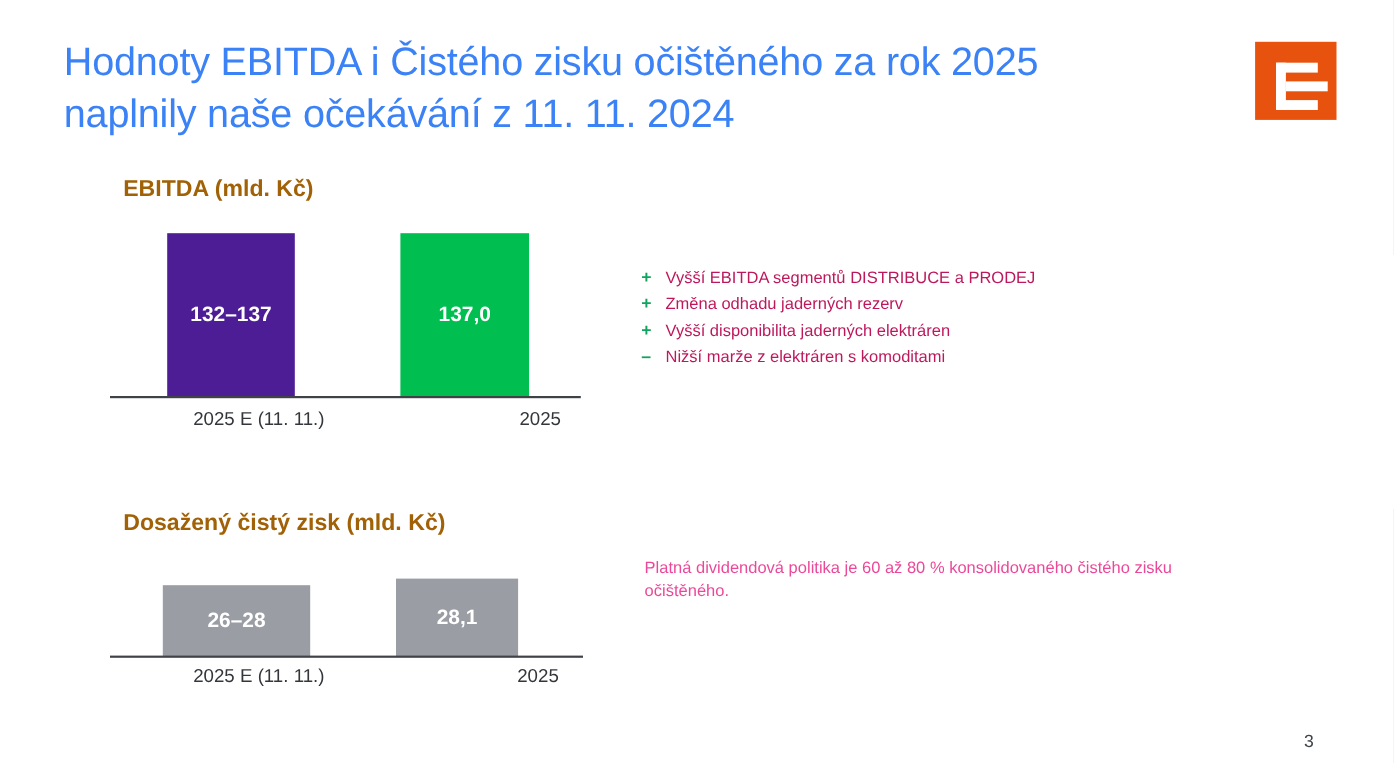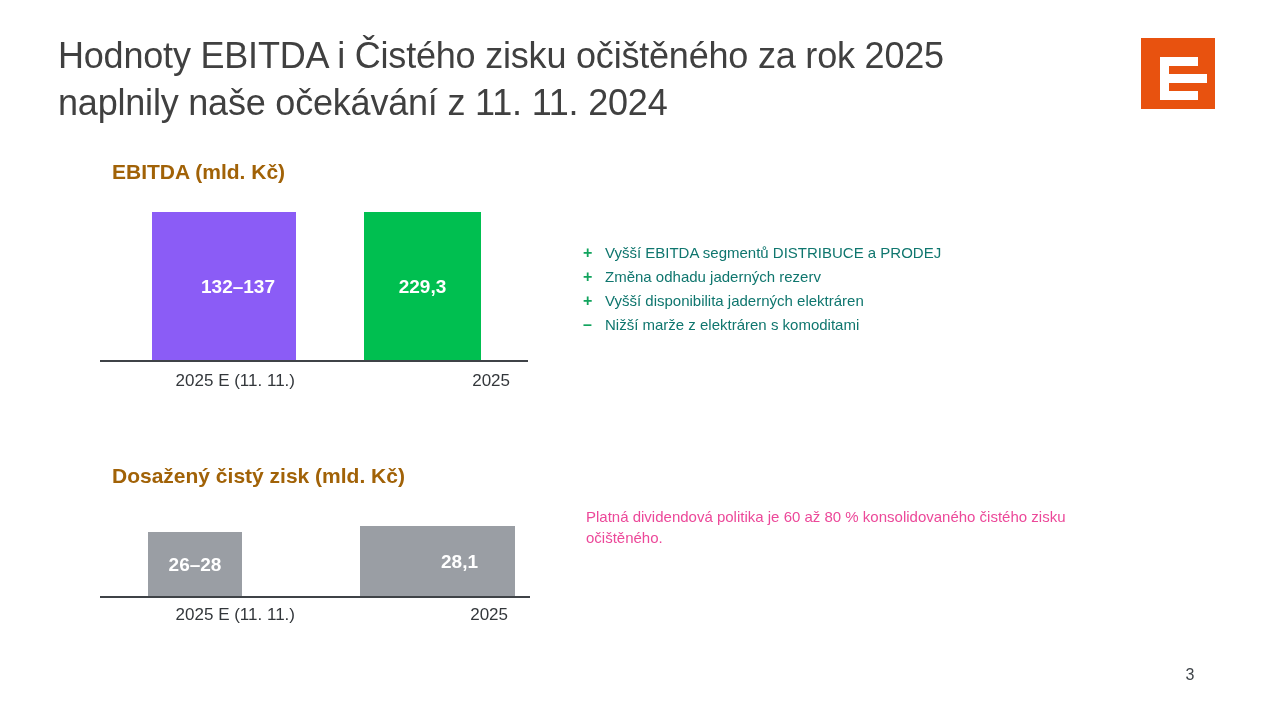--- a/index.html
+++ b/index.html
@@ -7,21 +7,21 @@
     position:relative;
     width:1267px;height:710px;
     background:#ffffff;
     font-family:"Liberation Sans", sans-serif;
     overflow:hidden;
     margin:0 auto;
   }
   
   .title{
     position:absolute;left:58px;top:32px;width:1040px;
-    font-size:36px;line-height:47px;font-weight:400;color:#404040;
+    font-size:36px;line-height:47px;font-weight:400;color:#3b82f6;
     letter-spacing:-0.2px;
   }
   
   .logo{position:absolute;left:1141px;top:38px;width:74px;height:71px;background:#e8520f;}
   .logo .bar{position:absolute;background:#ffffff;}
   .logo .left-bar{left:19px;top:19px;width:9px;height:43px;}
   .logo .top-bar{left:19px;top:19px;width:38px;height:9px;}
   .logo .mid-bar{left:28px;top:36px;width:38px;height:9px;}
   .logo .bottom-bar{left:19px;top:53px;width:38px;height:9px;}
   
@@ -32,22 +32,22 @@
   .chart-title.c1{top:160px;}
   .chart-title.c2{top:464px;}
   
   .bar-rect{
     position:absolute;
     display:flex;align-items:center;justify-content:center;
     color:#ffffff;font-size:19px;font-weight:bold;
   }
   .c1-bar1{left:152px;top:212px;width:116px;height:149px;}
   .c1-bar2{left:364px;top:212px;width:117px;height:149px;}
-  .c2-bar1{left:148px;top:532px;width:94px;height:65px;text-align:center;}
-  .c2-bar2{left:360px;top:526px;width:111px;height:71px;padding-left:44px;}
+  .c2-bar1{left:148px;top:532px;width:134px;height:65px;text-align:center;}
+  .c2-bar2{left:360px;top:526px;width:111px;height:71px;}
   
   .axis{position:absolute;height:2px;background:#3f4347;}
   .axis1{left:100px;top:360px;width:428px;}
   .axis2{left:100px;top:596px;width:430px;}
   
   .tick{
     position:absolute;width:180px;text-align:right;
     font-size:17px;color:#33373b;
   }
   .t1a{left:115px;top:371px;}
@@ -58,21 +58,21 @@
   .changes-heading{
     position:absolute;left:577px;top:211px;width:560px;
     font-size:19px;font-weight:bold;color:#2b2f33;
   }
   .changes-list{position:absolute;left:583px;top:242px;width:560px;}
   .change-item{display:flex;align-items:flex-start;height:24px;}
   .change-sign{
     width:22px;flex:0 0 22px;
     font-size:16px;font-weight:bold;color:#12a45e;line-height:21px;
   }
-  .change-text{font-size:15px;color:#0f766e;line-height:21px;}
+  .change-text{font-size:15px;color:#be185d;line-height:21px;}
   
   .dividend-statement{
     position:absolute;left:580px;top:465px;width:610px;
     font-size:19px;line-height:27px;font-weight:bold;color:#2b2f33;
   }
   .dividend-footnote{
     position:absolute;left:586px;top:506px;width:540px;
     font-size:15px;line-height:21px;color:#ec4899;
   }
   
@@ -93,25 +93,25 @@
 
   <div class="logo">
     <div class="bar left-bar"></div>
     <div class="bar top-bar"></div>
     <div class="bar mid-bar"></div>
     <div class="bar bottom-bar"></div>
   </div>
 
   <div class="chart-title c1">EBITDA (mld. Kč)</div>
 
-  <div class="bar-rect c1-bar1" style="background:#8b5cf6;padding-left:28px;">
+  <div class="bar-rect c1-bar1" style="background:#4c1d95;">
     <span>132–137</span>
   </div>
   <div class="bar-rect c1-bar2" style="background:#00bf50;">
-    <span>229,3</span>
+    <span>137,0</span>
   </div>
   <div class="axis axis1"></div>
   <div class="tick t1a">2025 E (11. 11.)</div>
   <div class="tick t1b">2025</div>
 
   <div class="changes-list">
     <div class="change-item">
       <span class="change-sign">+</span>
       <span class="change-text">Vyšší EBITDA segmentů DISTRIBUCE a PRODEJ</span>
     </div>

